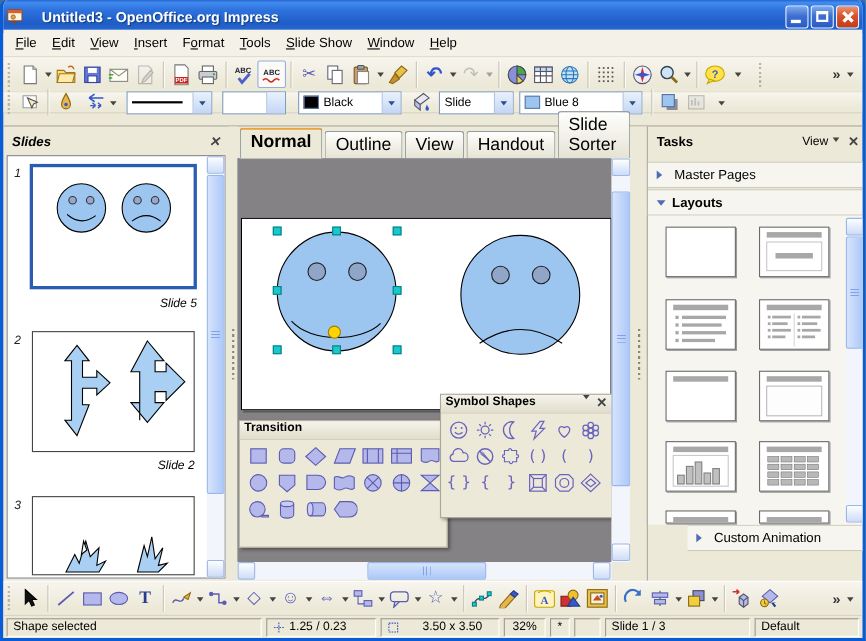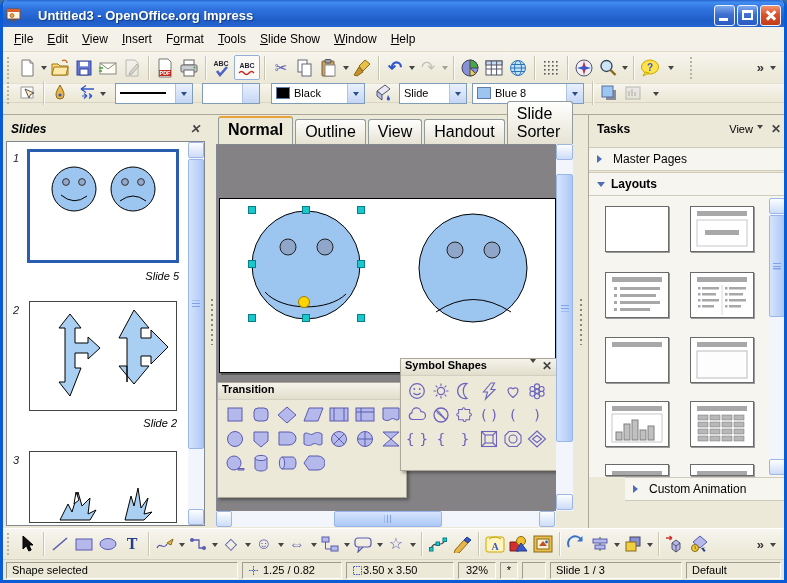--- a/index.html
+++ b/index.html
@@ -1050,23 +1050,23 @@
     <span class="overflow">»</span>
     <span class="dd" style="margin-right:8px;"></span>
   </div>
 
   <div class="abs statusbar">
     <span class="sfield" style="width:232px;">Shape selected</span>
     <span class="sfield" style="width:100px;gap:4px;">
       <svg width="11" height="11" viewBox="0 0 11 11">
           <path d="M1 5.5h9M5.5 1v9" stroke="#3858C8" stroke-dasharray="1.5 1" fill="none"></path>
         </svg>
-      <span>1.25 / 0.82</span>
-    </span>
-    <span class="sfield" style="width:108px;gap:0;">
+      <span>1.25 / 0.23</span>
+    </span>
+    <span class="sfield" style="width:108px;gap:21px;">
       <svg width="11" height="11" viewBox="0 0 11 11">
           <rect x="1.5" y="1.5" width="8" height="8" fill="none" stroke="#3858C8" stroke-dasharray="1.5 1"></rect>
         </svg>
       <span>3.50 x 3.50</span>
     </span>
     <span class="sfield" style="width:38px;justify-content:center;">32%</span>
     <span class="sfield" style="width:18px;justify-content:center;">*</span>
     <span class="sfield" style="width:24px;"></span>
     <span class="sfield" style="width:132px;">Slide 1 / 3</span>
     <span class="sfield" style="flex:1;">Default</span>

